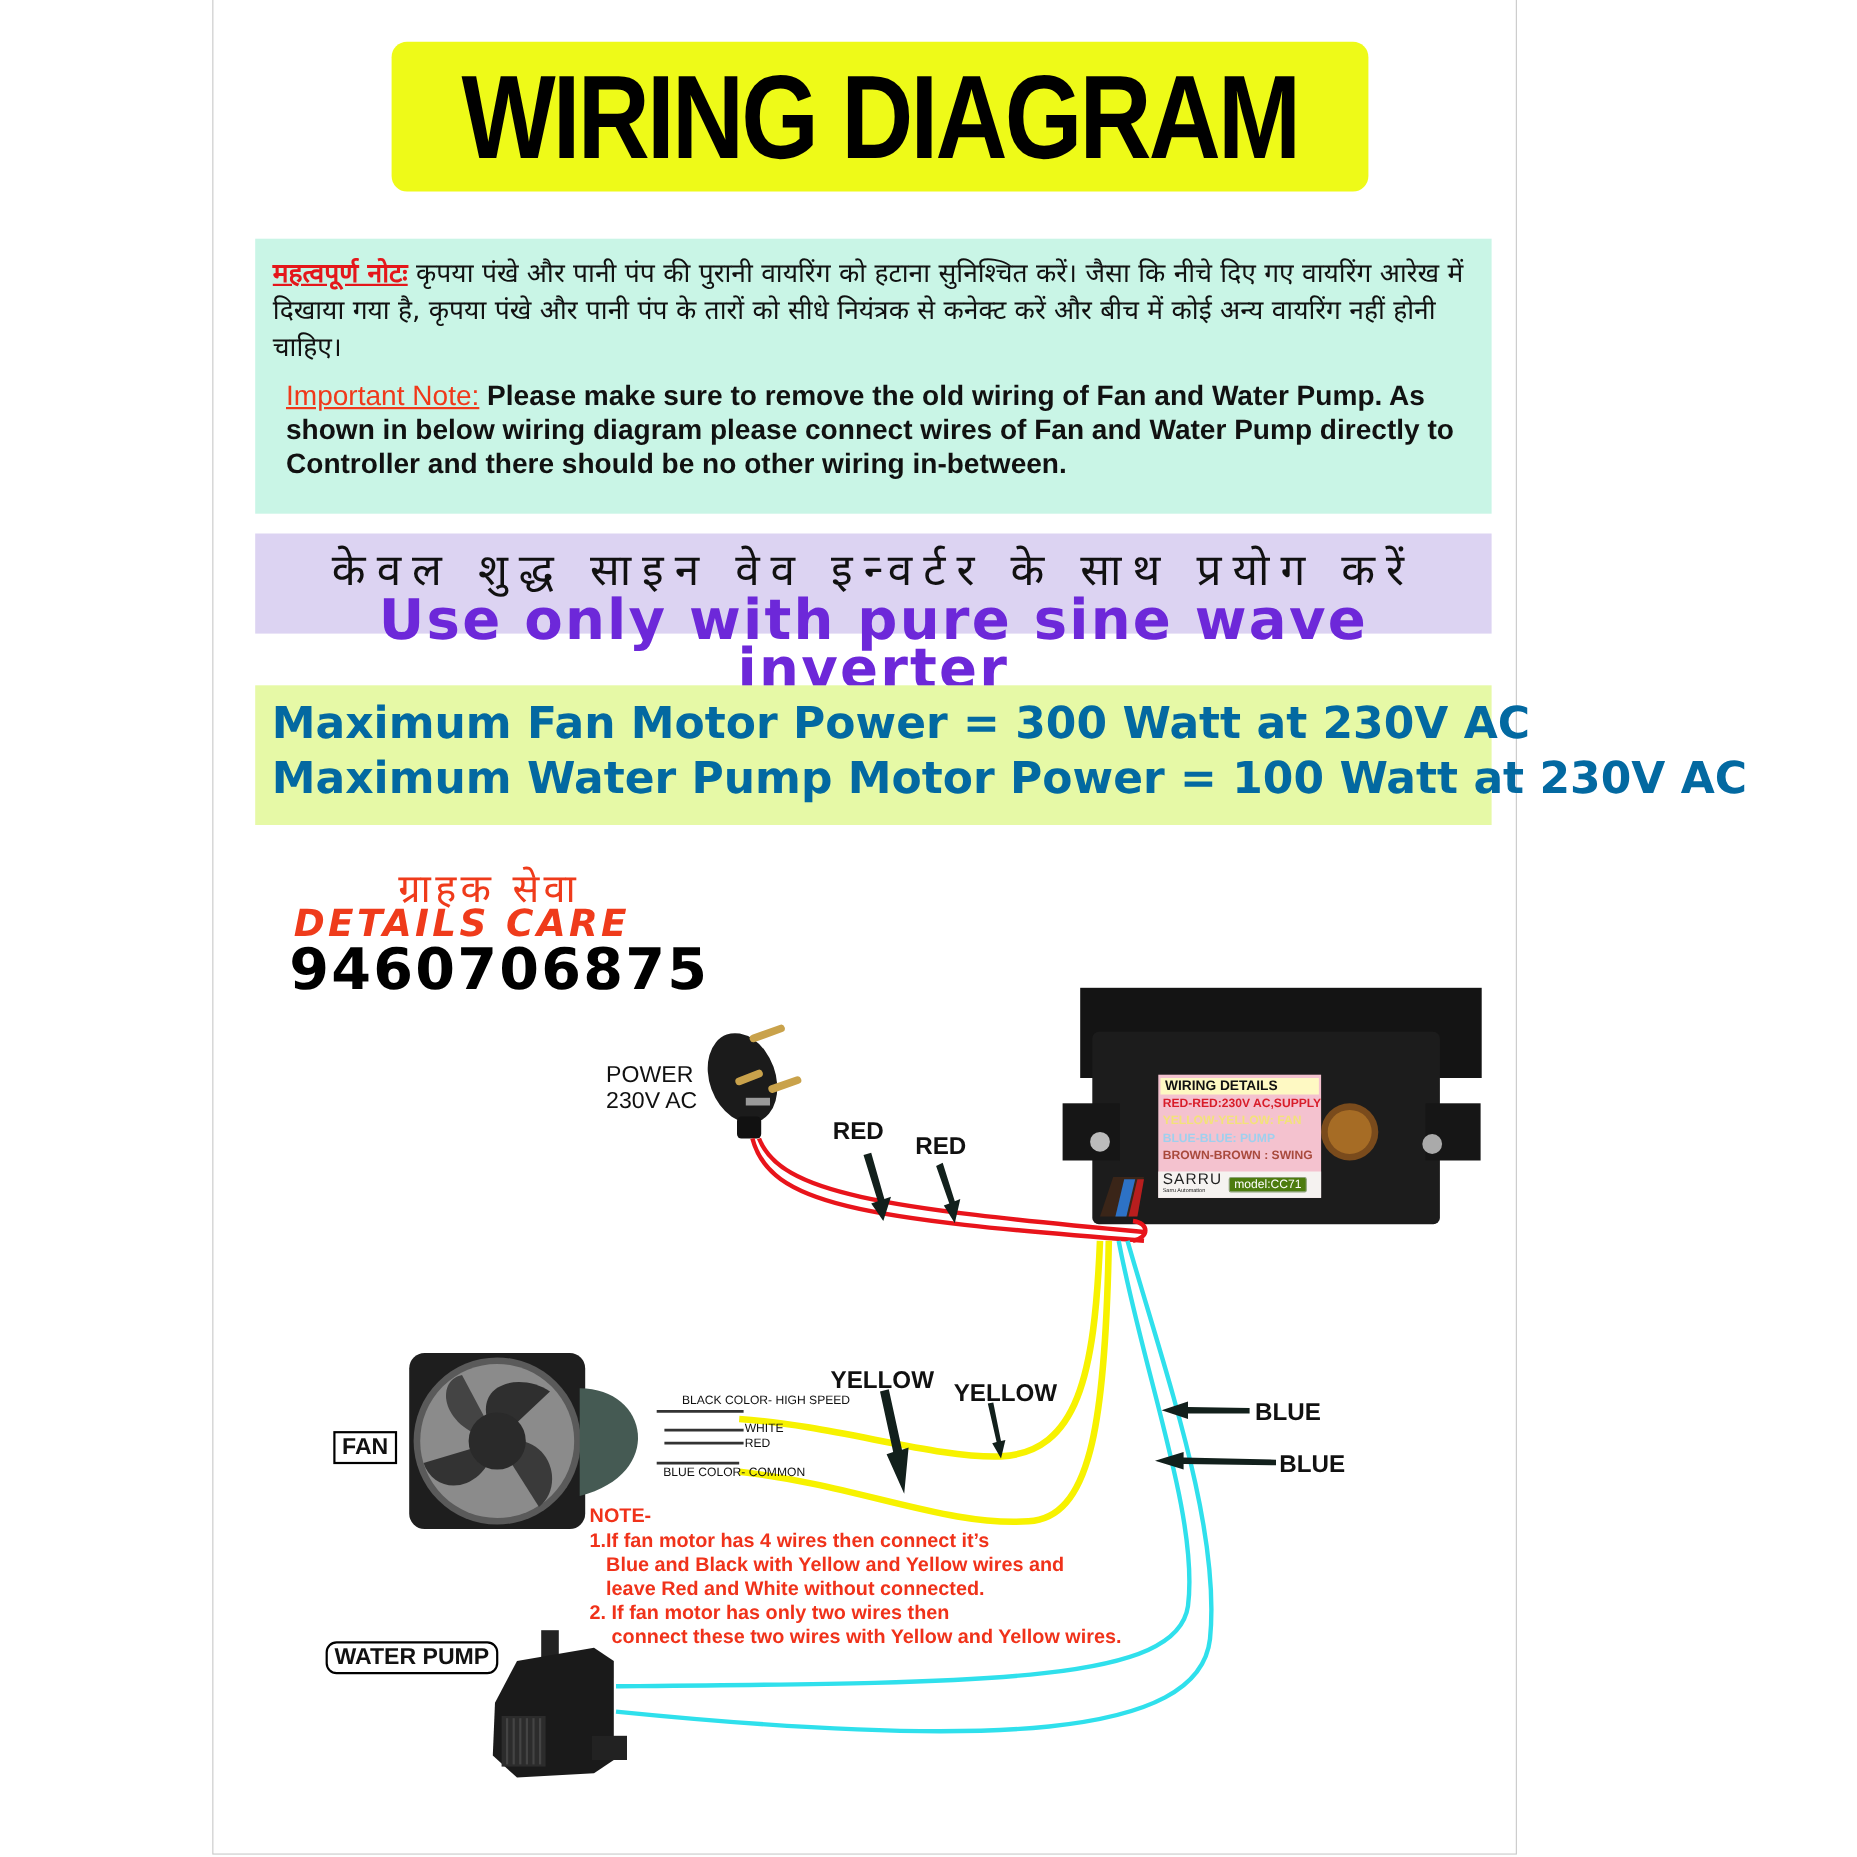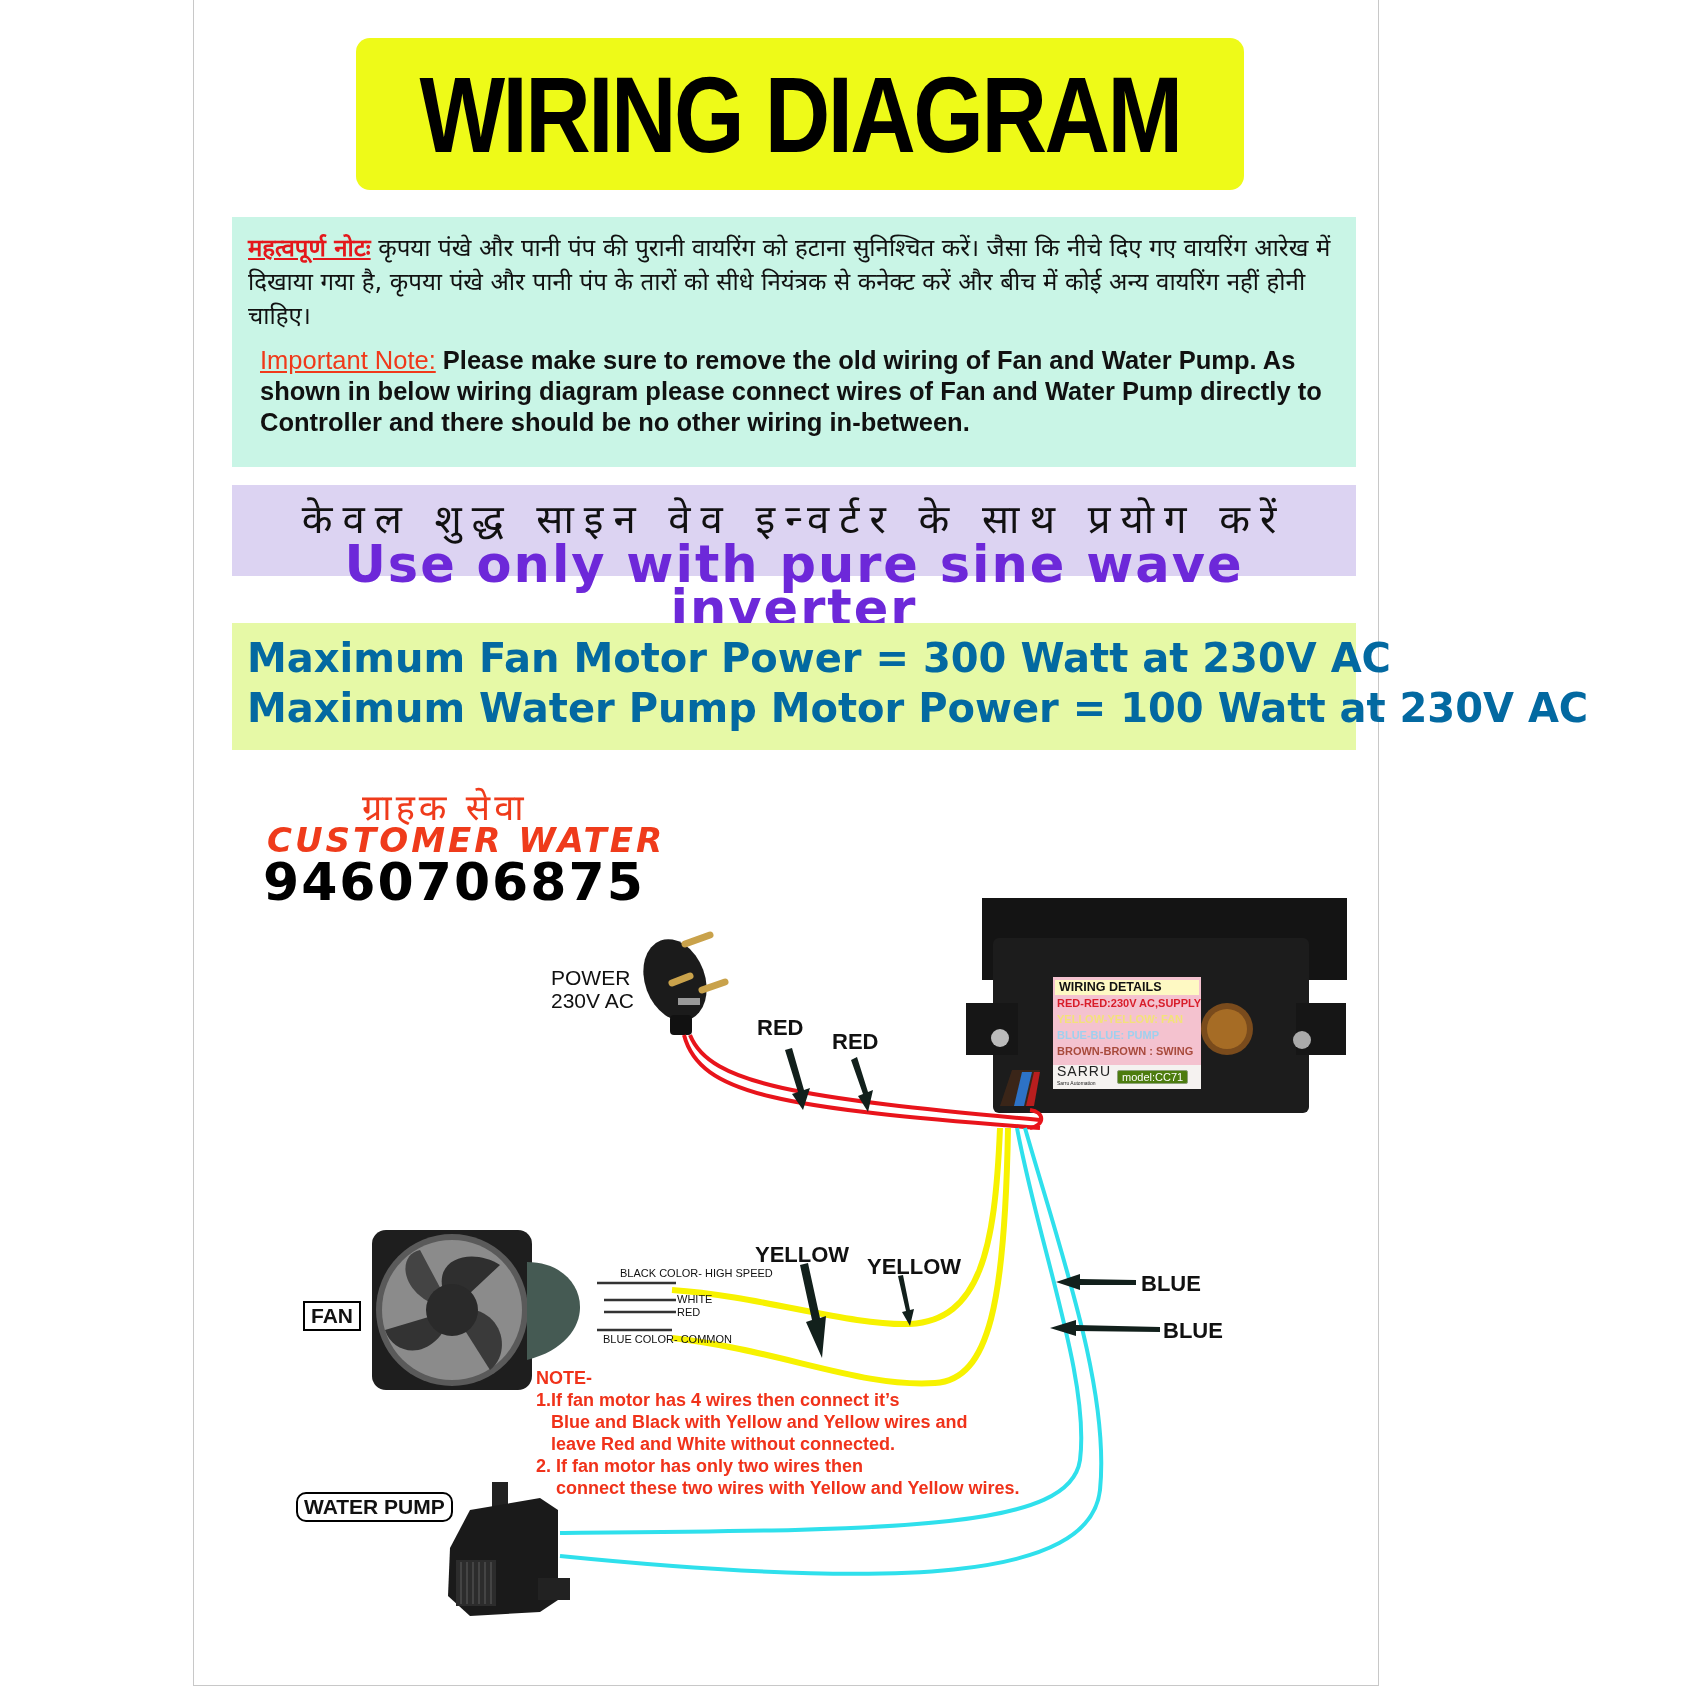--- a/index.html
+++ b/index.html
@@ -1,19 +1,19 @@
 <!DOCTYPE html>
 <html><head>
 <meta charset="utf-8">
 <style>
   html, body { margin:0; padding:0; background:#ffffff; }
   body { width:1688px; height:1688px; position:relative; overflow:hidden; font-family:"Liberation Sans", sans-serif; }
   .page { position:absolute; left:193px; top:-2px; width:1186px; height:1688px; border:1px solid #c8c8c8; background:#fff; box-sizing:border-box; }
   .abs { position:absolute; }
-  .title-box { left:356px; top:38px; width:888px; height:152px; background:#eefa18; border-radius:14px; display:flex; align-items:center; justify-content:center; }
+  .title-box { left:356px; top:38px; width:888px; height:136px; background:#eefa18; border-radius:14px; display:flex; align-items:center; justify-content:center; }
   .title-text { font-family:"Liberation Sans", sans-serif; font-weight:bold; font-size:108px; color:#000; letter-spacing:-3px; transform:scaleX(0.84); white-space:nowrap; }
   .note-box { left:232px; top:217px; width:1124px; height:250px; background:#c9f5e6; box-sizing:border-box; }
   .hindi-note { position:absolute; left:16px; top:14px; width:1100px; font-family:"DejaVu Sans", sans-serif; font-size:24px; line-height:34px; color:#111; }
   .hindi-note .label { color:#e4171b; text-decoration:underline; font-weight:bold; }
   .eng-note { position:absolute; left:28px; top:128px; width:1100px; font-family:"Liberation Sans", sans-serif; font-weight:bold; font-size:25.5px; line-height:31px; color:#111; }
   .eng-note .label { color:#f0391a; text-decoration:underline; font-weight:normal; }
   .sine-box { left:232px; top:485px; width:1124px; height:91px; background:#dcd3f2; text-align:center; }
   .sine-hi { font-family:"DejaVu Sans", sans-serif; font-size:40px; color:#111; margin-top:10px; letter-spacing:10px; line-height:48px; }
   .sine-en { font-family:"DejaVu Sans", sans-serif; font-weight:bold; font-size:51px; color:#6d28d9; letter-spacing:2px; line-height:44px; }
   .power-box { left:232px; top:623px; width:1124px; height:127px; background:#e6f9a6; }
@@ -57,21 +57,21 @@
   <div class="sine-hi">केवल शुद्ध साइन वेव इन्वर्टर के साथ प्रयोग करें</div>
   <div class="sine-en">Use only with pure sine wave inverter</div>
 </div>
 
 <div class="abs power-box">
   <div class="power-line" style="top:12px;">Maximum Fan Motor Power = 300 Watt at 230V AC</div>
   <div class="power-line" style="top:62px;">Maximum Water Pump Motor Power = 100 Watt at 230V AC</div>
 </div>
 
 <div class="abs cc-hi">ग्राहक सेवा</div>
-<div class="abs cc-en">CUSTOMER WATER</div>
+<div class="abs cc-en">DETAILS CARE</div>
 <div class="abs cc-num">9460706875</div>
 
 <svg width="1688" height="1688" viewBox="0 0 1688 1688">
 
   <g>
     <rect x="982" y="898" width="365" height="82" fill="#141414"></rect>
     <rect x="993" y="938" width="316" height="175" rx="6" fill="#1c1c1c"></rect>
     <rect x="966" y="1003" width="52" height="52" fill="#161616"></rect>
     <circle cx="1000" cy="1038" r="9" fill="#bbb"></circle>
     <rect x="1296" y="1003" width="50" height="52" fill="#161616"></rect>

